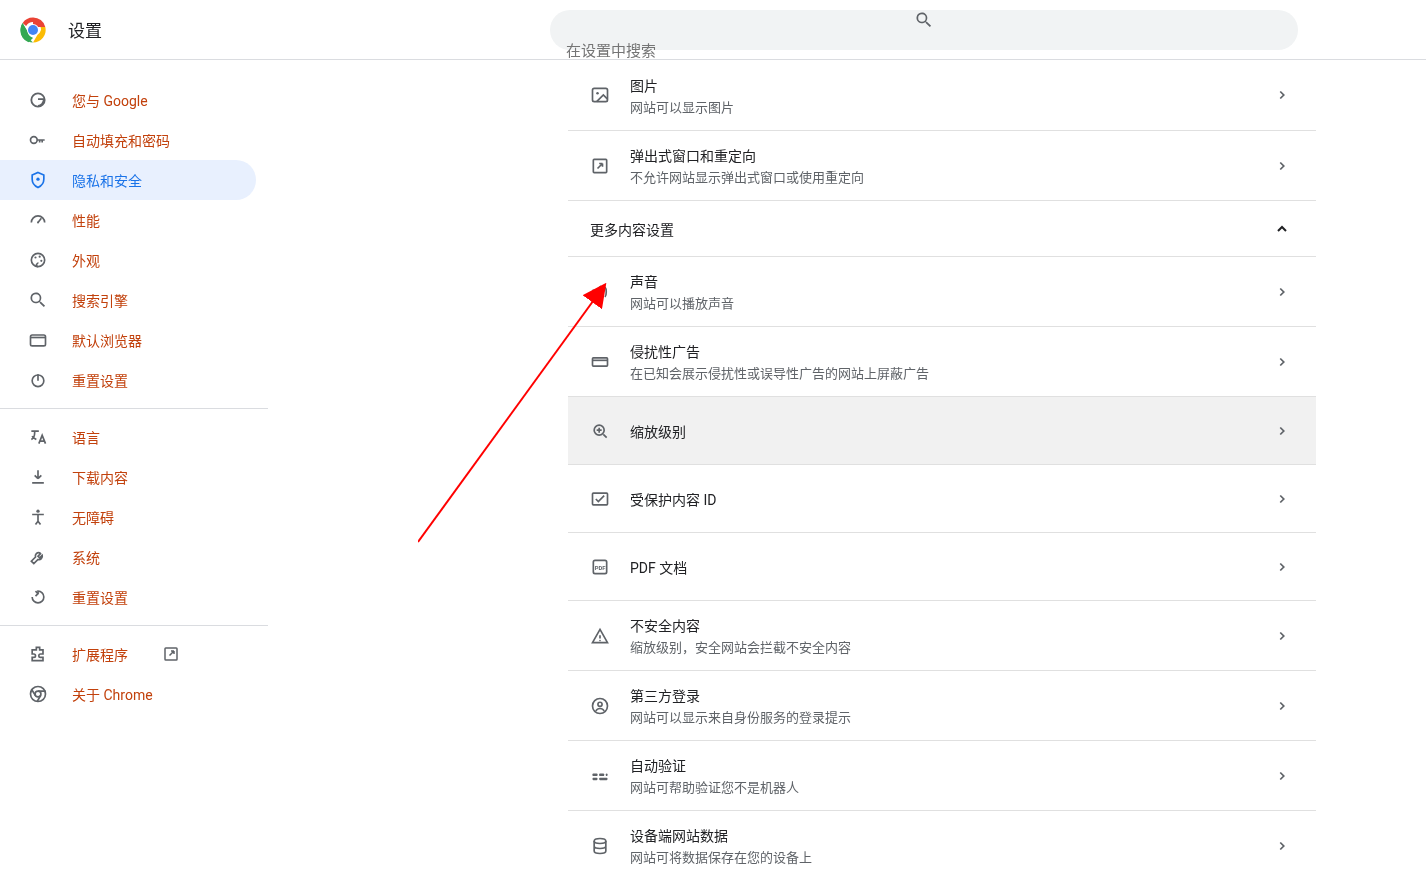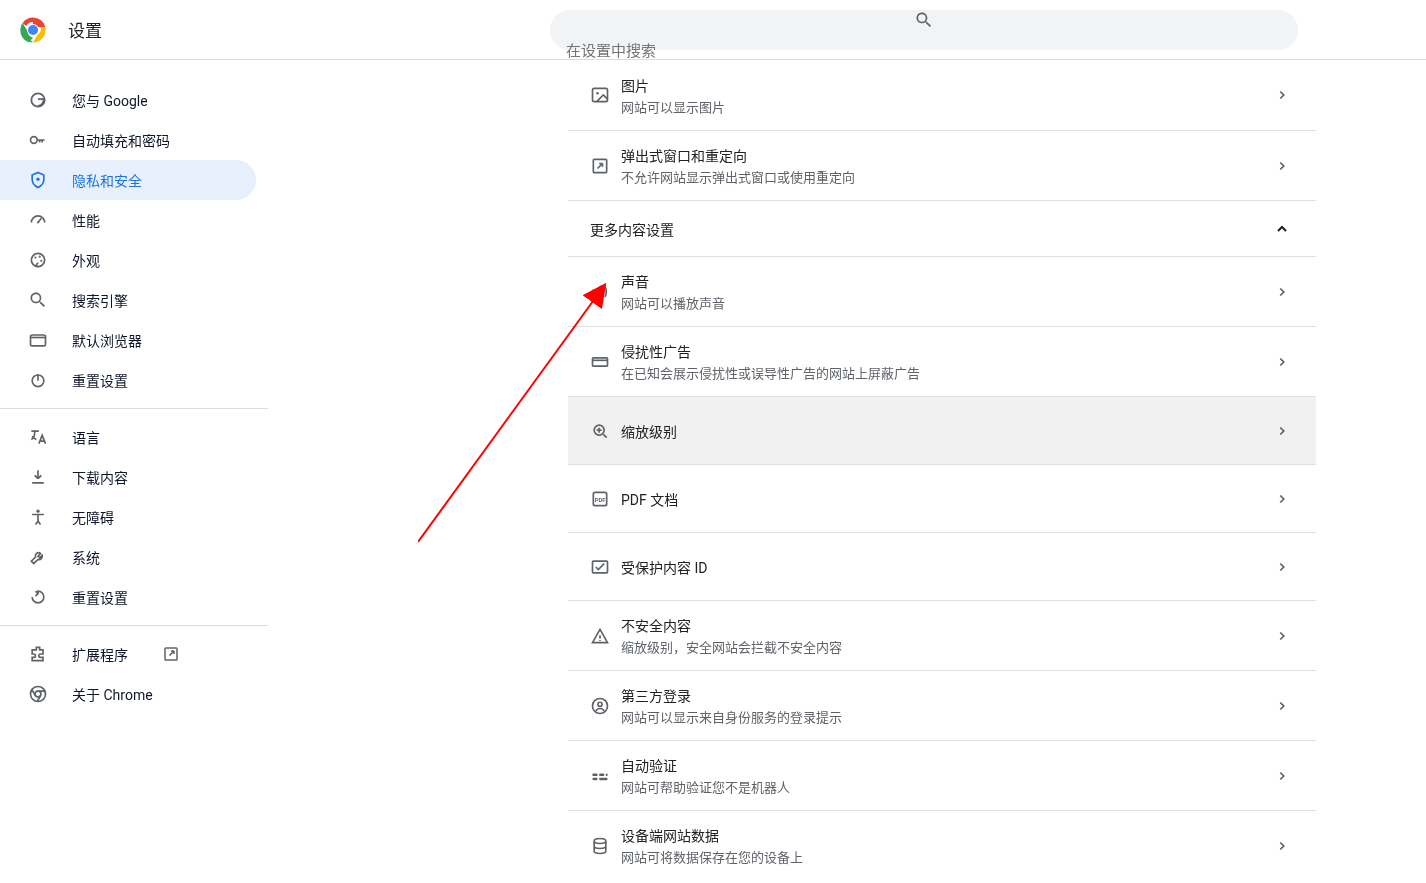--- a/index.html
+++ b/index.html
@@ -22,21 +22,21 @@
       color:#5f6368; width:100%;
     }
 
     
     .sidebar {
       position:absolute; top:60px; left:0; bottom:0; width:268px;
       padding-top:20px; padding-bottom:20px; overflow-y:auto;
     }
     .side-item {
       display:flex; align-items:center; height:40px; padding-left:28px;
-      padding-right:16px; gap:24px; color:#0f172a; font-size:14px;
+      padding-right:16px; gap:24px; color:#c2410c; font-size:14px;
       border-radius:0 20px 20px 0; margin-right:12px; cursor:pointer;
     }
     .side-item.active { background:#e8f0fe; color:#1a73e8; }
     .side-item.active .icon-slot { color:#1a73e8; fill:#1a73e8; }
     .icon-slot { width:20px; height:20px; color:#5f6368; fill:#5f6368; display:flex; align-items:center; justify-content:center; flex:0 0 20px;}
     .icon-slot svg { width:20px; height:20px; }
     .side-divider { height:1px; background:#dadce0; margin:8px 0 8px 0; }
     .ext-link-icon { margin-left:10px; color:#5f6368; fill:#5f6368; width:18px; height:18px;}
 
     
@@ -49,21 +49,21 @@
     }
     @media (min-width:0){} 
     
     .panel { margin-left:300px; }
 
     
 
     .row {
       display:flex; align-items:center; min-height:70px;
       border-top:1px solid #e0e0e0; padding:14px 24px 14px 22px;
-      gap:11px; cursor:pointer; background:#fff;
+      gap:20px; cursor:pointer; background:#fff;
     }
     .row:first-child { border-top:none; }
     .row.hover { background:#f1f1f1; }
     .row-single { min-height:68px; }
 
     .row-icon { width:20px; height:20px; color:#5f6368; fill:#5f6368; flex:0 0 20px; display:flex; align-items:center; justify-content:center;}
     .row-icon svg { width:20px; height:20px; }
     .row-text { flex:1 1 auto; }
     .row-title { font-size:14px; color:#202124; }
     .row-sub   { font-size:13px; color:#5f6368; margin-top:2px; }
@@ -474,41 +474,41 @@
       <span class="row-arrow">
           <svg viewBox="0 0 24 24">
             <use href="#i-chevr"></use>
           </svg>
         </span>
     </div>
 
     <div class="row row-single">
       <span class="row-icon">
           <svg viewBox="0 0 24 24">
+            <use href="#i-check"></use>
+          </svg>
+        </span>
+      <div class="row-text">
+        <div class="row-title">受保护内容 ID</div>
+      </div>
+      <span class="row-arrow">
+          <svg viewBox="0 0 24 24">
+            <use href="#i-chevr"></use>
+          </svg>
+        </span>
+    </div>
+
+    <div class="row row-single">
+      <span class="row-icon">
+          <svg viewBox="0 0 24 24">
             <use href="#i-pdf"></use>
           </svg>
         </span>
       <div class="row-text">
         <div class="row-title">PDF 文档</div>
-      </div>
-      <span class="row-arrow">
-          <svg viewBox="0 0 24 24">
-            <use href="#i-chevr"></use>
-          </svg>
-        </span>
-    </div>
-
-    <div class="row row-single">
-      <span class="row-icon">
-          <svg viewBox="0 0 24 24">
-            <use href="#i-check"></use>
-          </svg>
-        </span>
-      <div class="row-text">
-        <div class="row-title">受保护内容 ID</div>
       </div>
       <span class="row-arrow">
           <svg viewBox="0 0 24 24">
             <use href="#i-chevr"></use>
           </svg>
         </span>
     </div>
 
     <div class="row">
       <span class="row-icon">

